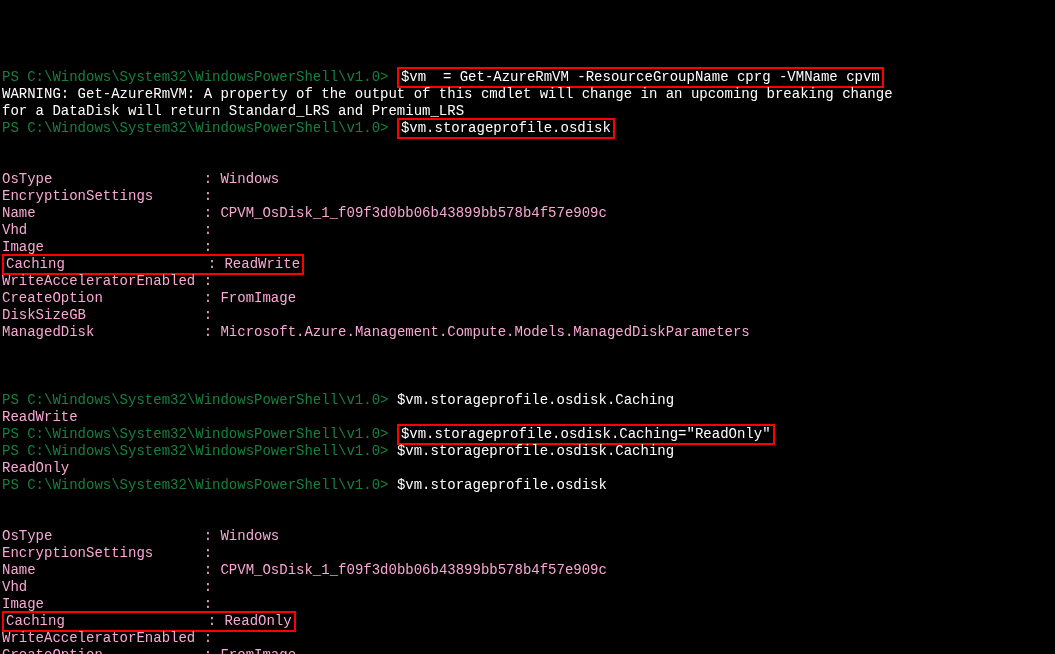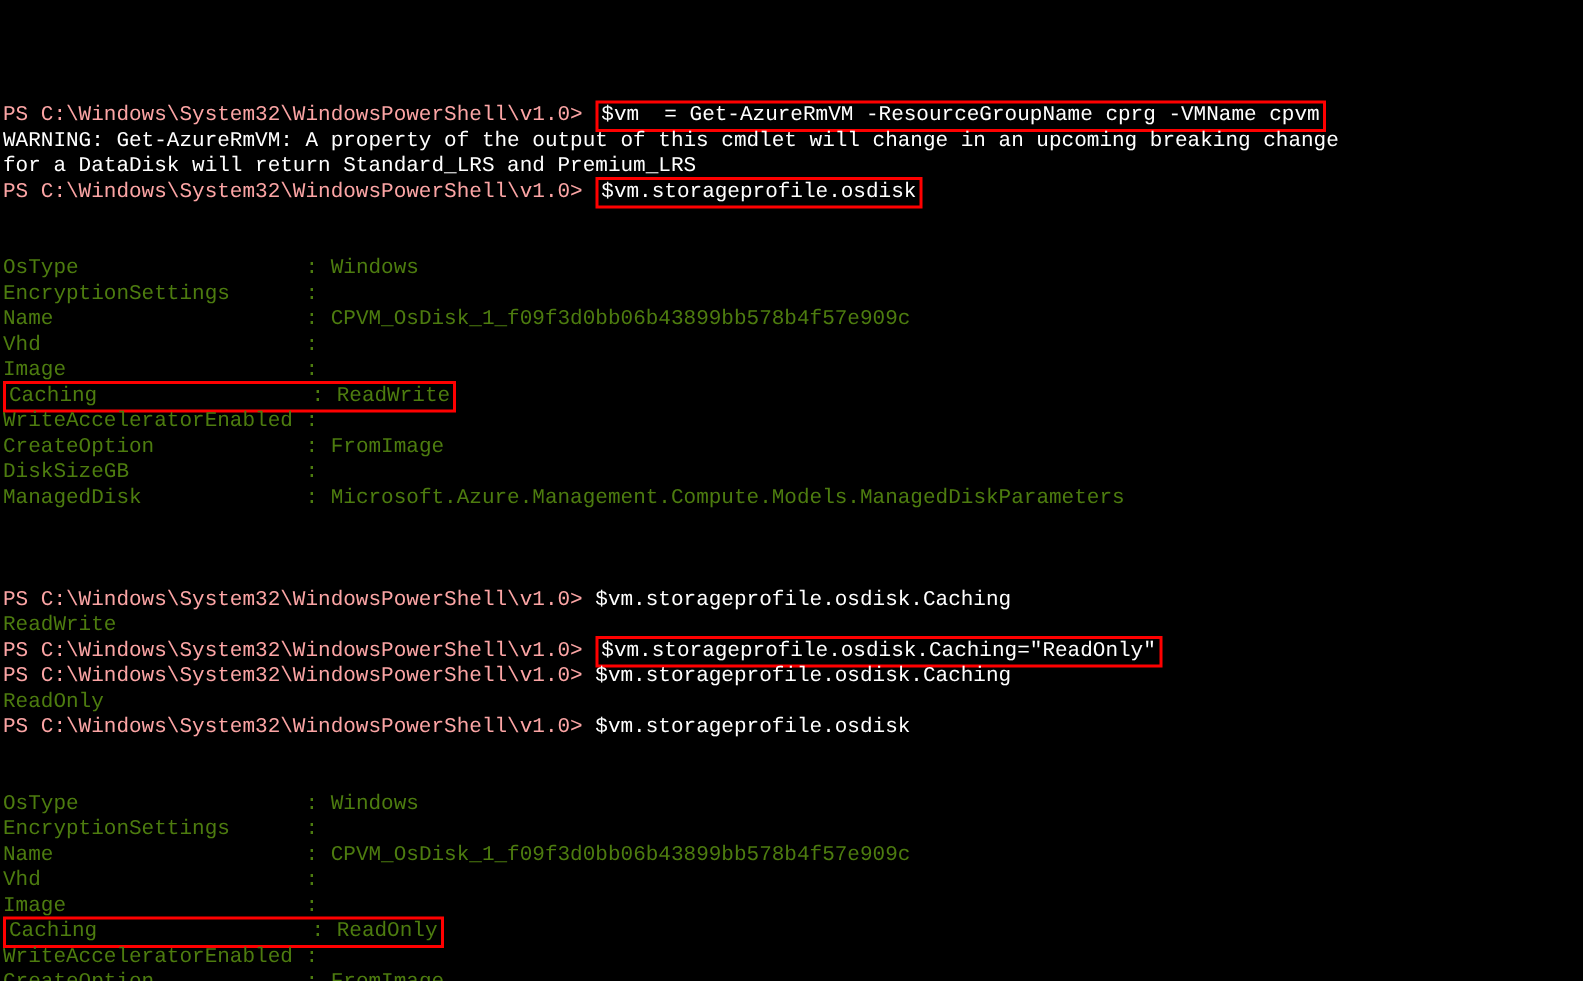--- a/index.html
+++ b/index.html
@@ -15,33 +15,33 @@
       color: #fff;
       padding: 2px;
       white-space: pre;
       overflow-x: hidden;
     }
     .line {
       display: block;
       min-height: 17px;
     }
     .prompt {
-      color: #fca5a5;
+      color: #15803d;
     }
     .warning {
       color: #ffffff;
     }
     .highlight-red {
       border: 2px solid #ff0000;
       display: inline-block;
       padding: 0 2px;
       margin: -2px 0;
     }
     .output {
-      color: #4d7c0f;
+      color: #f9a8d4;
     }
   </style>
 </head>
 <body>
 
 
 
 <div><span class="line"><span class="prompt">PS C:\Windows\System32\WindowsPowerShell\v1.0&gt; </span><span class="highlight-red"><span>$vm  = Get-AzureRmVM -ResourceGroupName cprg -VMName cpvm</span></span></span><span class="line warning">WARNING: Get-AzureRmVM: A property of the output of this cmdlet will change in an upcoming breaking change</span><span class="line warning">for a DataDisk will return Standard_LRS and Premium_LRS</span><span class="line"><span class="prompt">PS C:\Windows\System32\WindowsPowerShell\v1.0&gt; </span><span class="highlight-red"><span>$vm.storageprofile.osdisk</span></span></span><span class="line"> </span><span class="line"> </span><span class="line output"><span>OsType</span>                  : <span>Windows</span></span><span class="line output"><span>EncryptionSettings</span>      :<span></span></span><span class="line output"><span>Name</span>                    : <span>CPVM_OsDisk_1_f09f3d0bb06b43899bb578b4f57e909c</span></span><span class="line output"><span>Vhd</span>                     :<span></span></span><span class="line output"><span>Image</span>                   :<span></span></span><span class="line output"><span class="highlight-red"><span>Caching</span>                 : <span>ReadWrite</span></span></span><span class="line output"><span>WriteAcceleratorEnabled</span> :<span></span></span><span class="line output"><span>CreateOption</span>            : <span>FromImage</span></span><span class="line output"><span>DiskSizeGB</span>              :<span></span></span><span class="line output"><span>ManagedDisk</span>             : <span>Microsoft.Azure.Management.Compute.Models.ManagedDiskParameters</span></span><span class="line"> </span><span class="line"> </span><span class="line"> </span><span class="line"><span class="prompt">PS C:\Windows\System32\WindowsPowerShell\v1.0&gt; </span><span>$vm.storageprofile.osdisk.Caching</span></span><span class="line output">ReadWrite</span><span class="line"><span class="prompt">PS C:\Windows\System32\WindowsPowerShell\v1.0&gt; </span><span class="highlight-red"><span>$vm.storageprofile.osdisk.Caching="ReadOnly"</span></span></span><span class="line"><span class="prompt">PS C:\Windows\System32\WindowsPowerShell\v1.0&gt; </span><span>$vm.storageprofile.osdisk.Caching</span></span><span class="line output">ReadOnly</span><span class="line"><span class="prompt">PS C:\Windows\System32\WindowsPowerShell\v1.0&gt; </span><span>$vm.storageprofile.osdisk</span></span><span class="line"> </span><span class="line"> </span><span class="line output"><span>OsType</span>                  : <span>Windows</span></span><span class="line output"><span>EncryptionSettings</span>      :<span></span></span><span class="line output"><span>Name</span>                    : <span>CPVM_OsDisk_1_f09f3d0bb06b43899bb578b4f57e909c</span></span><span class="line output"><span>Vhd</span>                     :<span></span></span><span class="line output"><span>Image</span>                   :<span></span></span><span class="line output"><span class="highlight-red"><span>Caching</span>                 : <span>ReadOnly</span></span></span><span class="line output"><span>WriteAcceleratorEnabled</span> :<span></span></span><span class="line output"><span>CreateOption</span>            : <span>FromImage</span></span></div>
 
 

